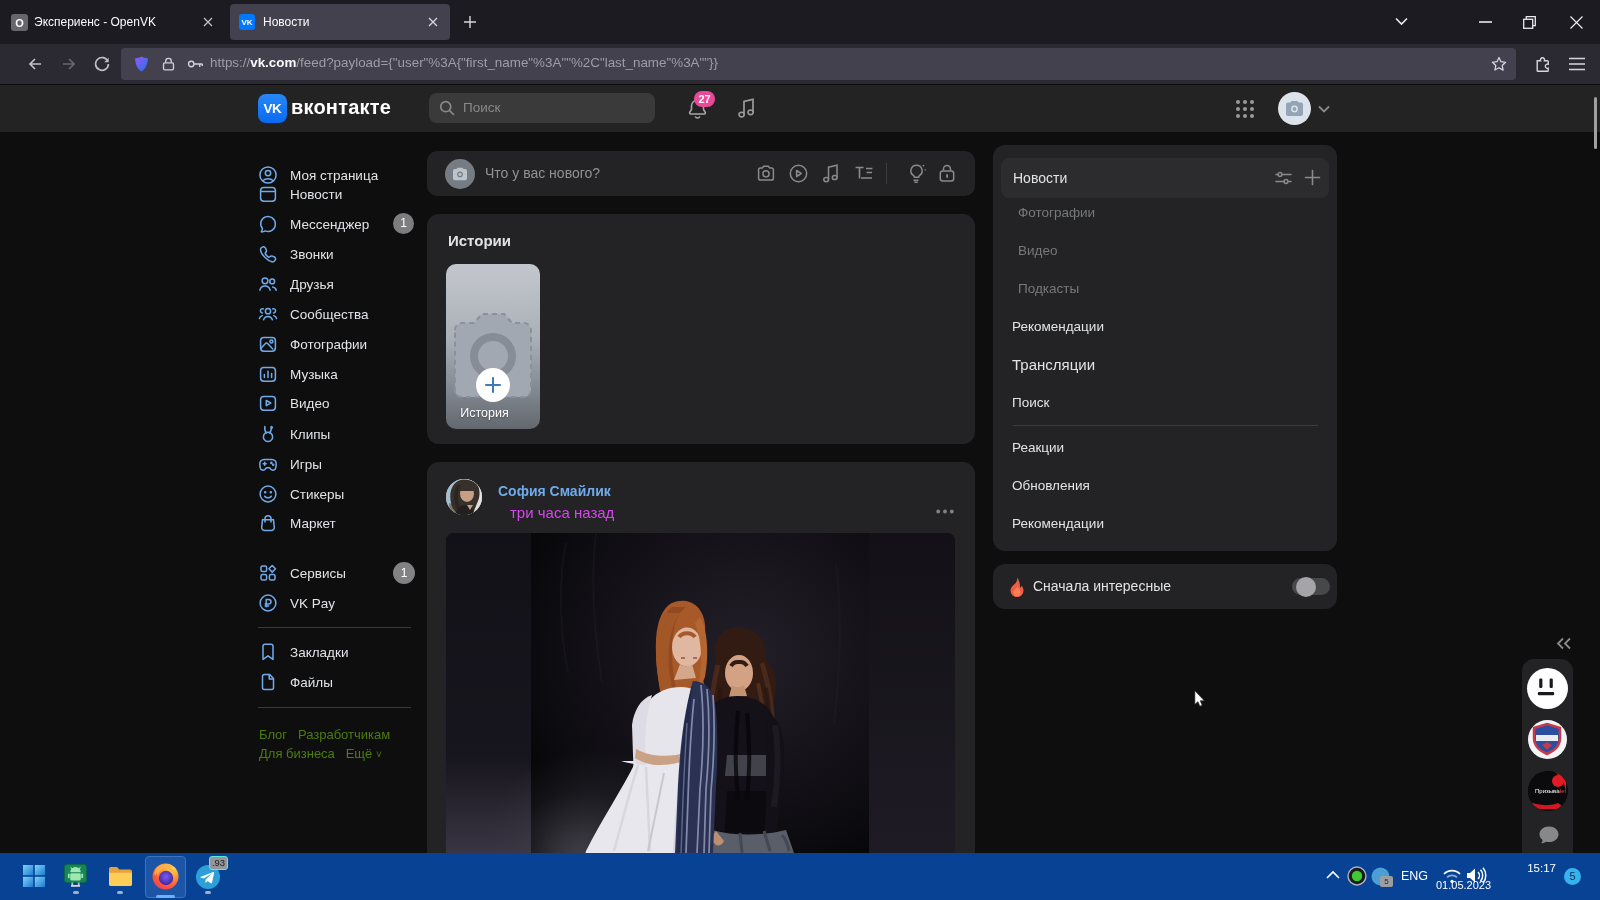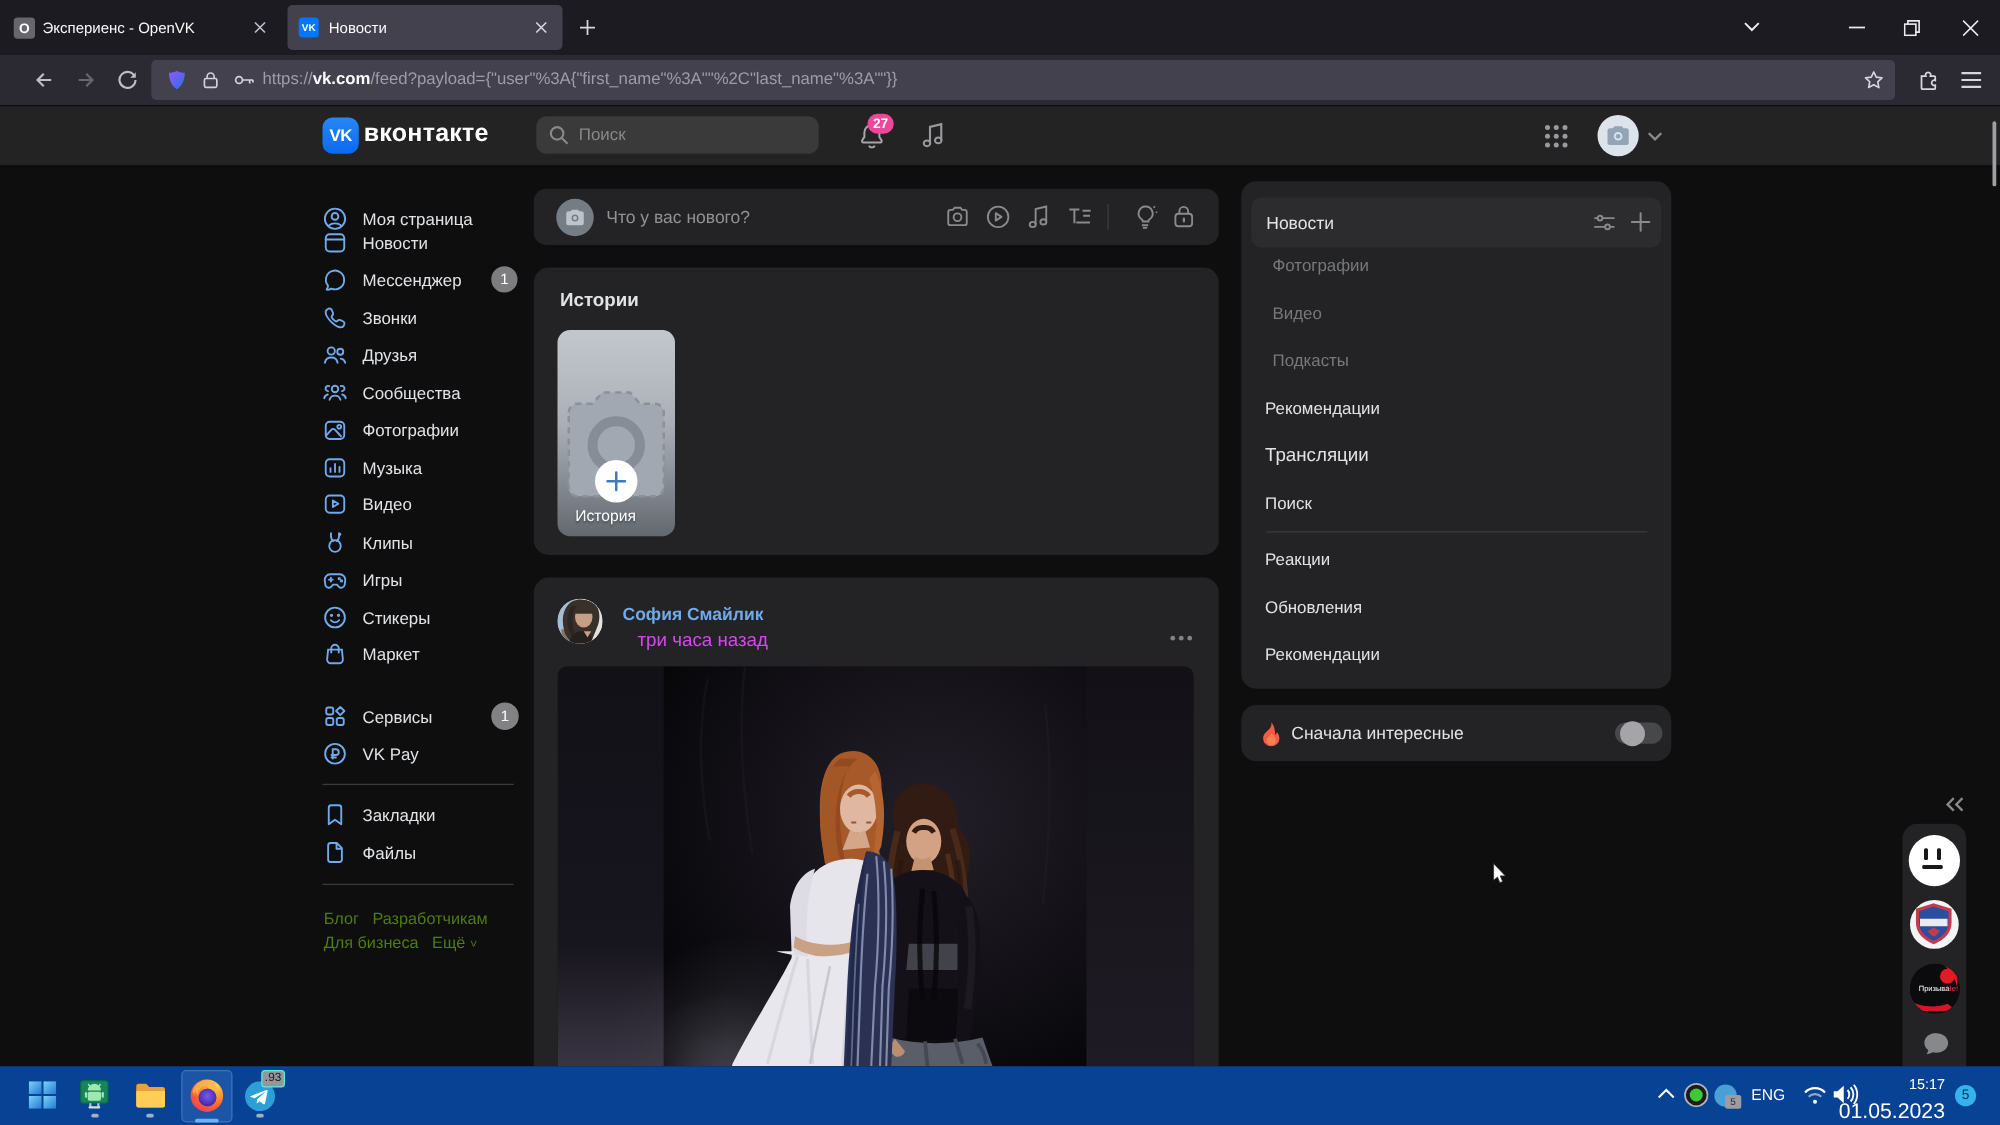--- a/index.html
+++ b/index.html
@@ -552,16 +552,16 @@
       <path d="M5 9.4a7 7 0 0 1 10 0" stroke="#fff" stroke-width="1.7" fill="none" opacity="0.55"></path>
       <circle cx="10" cy="13.4" r="1.6" fill="#fff"></circle>
     </svg>
   <svg class="abs" style="left:1466px;top:14px;" width="21" height="17" viewBox="0 0 21 17">
       <path d="M1 6h3l5-4.5v14L4 11H1z" fill="#fff"></path>
       <path d="M12 5a5 5 0 0 1 0 7" stroke="#fff" stroke-width="1.5" fill="none"></path>
       <path d="M14.5 2.8a8.5 8.5 0 0 1 0 11.4" stroke="#fff" stroke-width="1.5" fill="none"></path>
       <path d="M17 0.8a12 12 0 0 1 0 15.4" stroke="#fff" stroke-width="1.5" fill="none"></path>
     </svg>
   <div class="abs" style="right:44px;top:9px;width:100px;text-align:right;color:#fff;font-size:11.5px;">15:17</div>
-  <div class="abs" style="right:44px;top:26px;width:120px;text-align:right;color:#fff;font-size:17px;">01.05.2023</div>
+  <div class="abs" style="right:44px;top:26px;width:120px;text-align:left;color:#fff;font-size:11px;">01.05.2023</div>
   <div class="abs" style="left:1564px;top:15px;width:17px;height:17px;border-radius:50%;background:#35b3ef;color:#0b2e4f;font-size:11px;font-weight:500;text-align:center;line-height:17px;">5</div>
 </div>
 
 
 </body></html>

